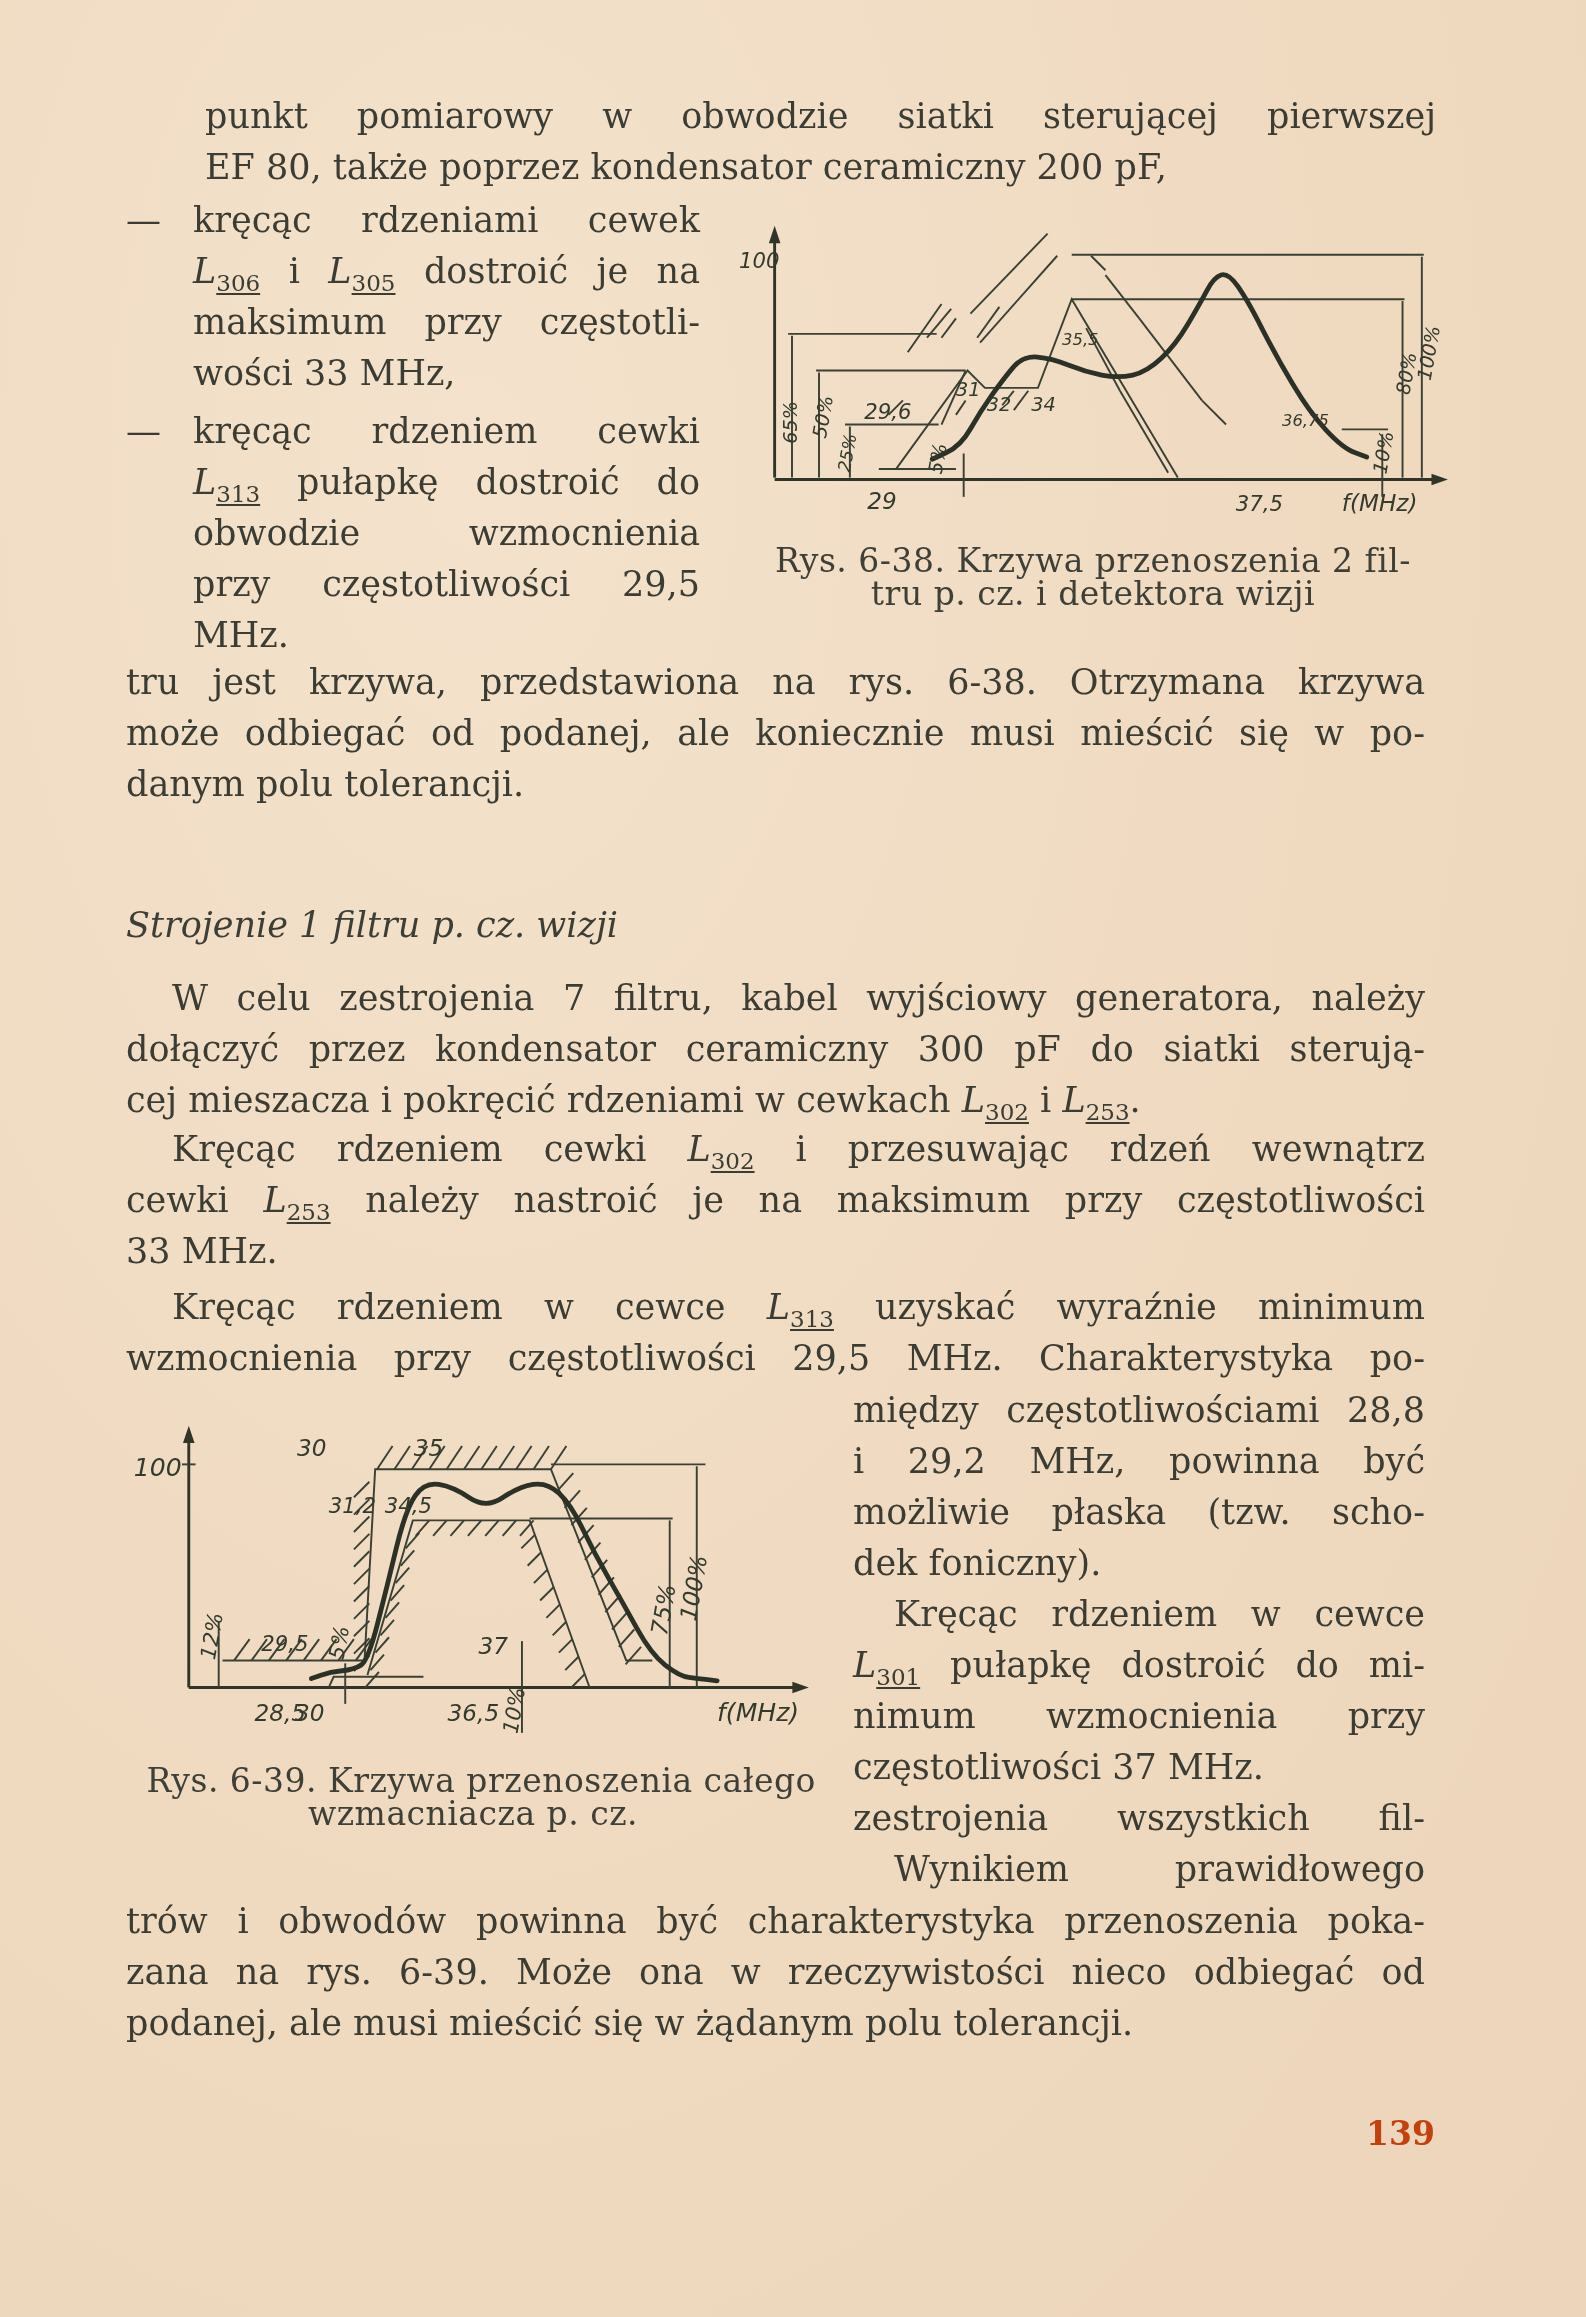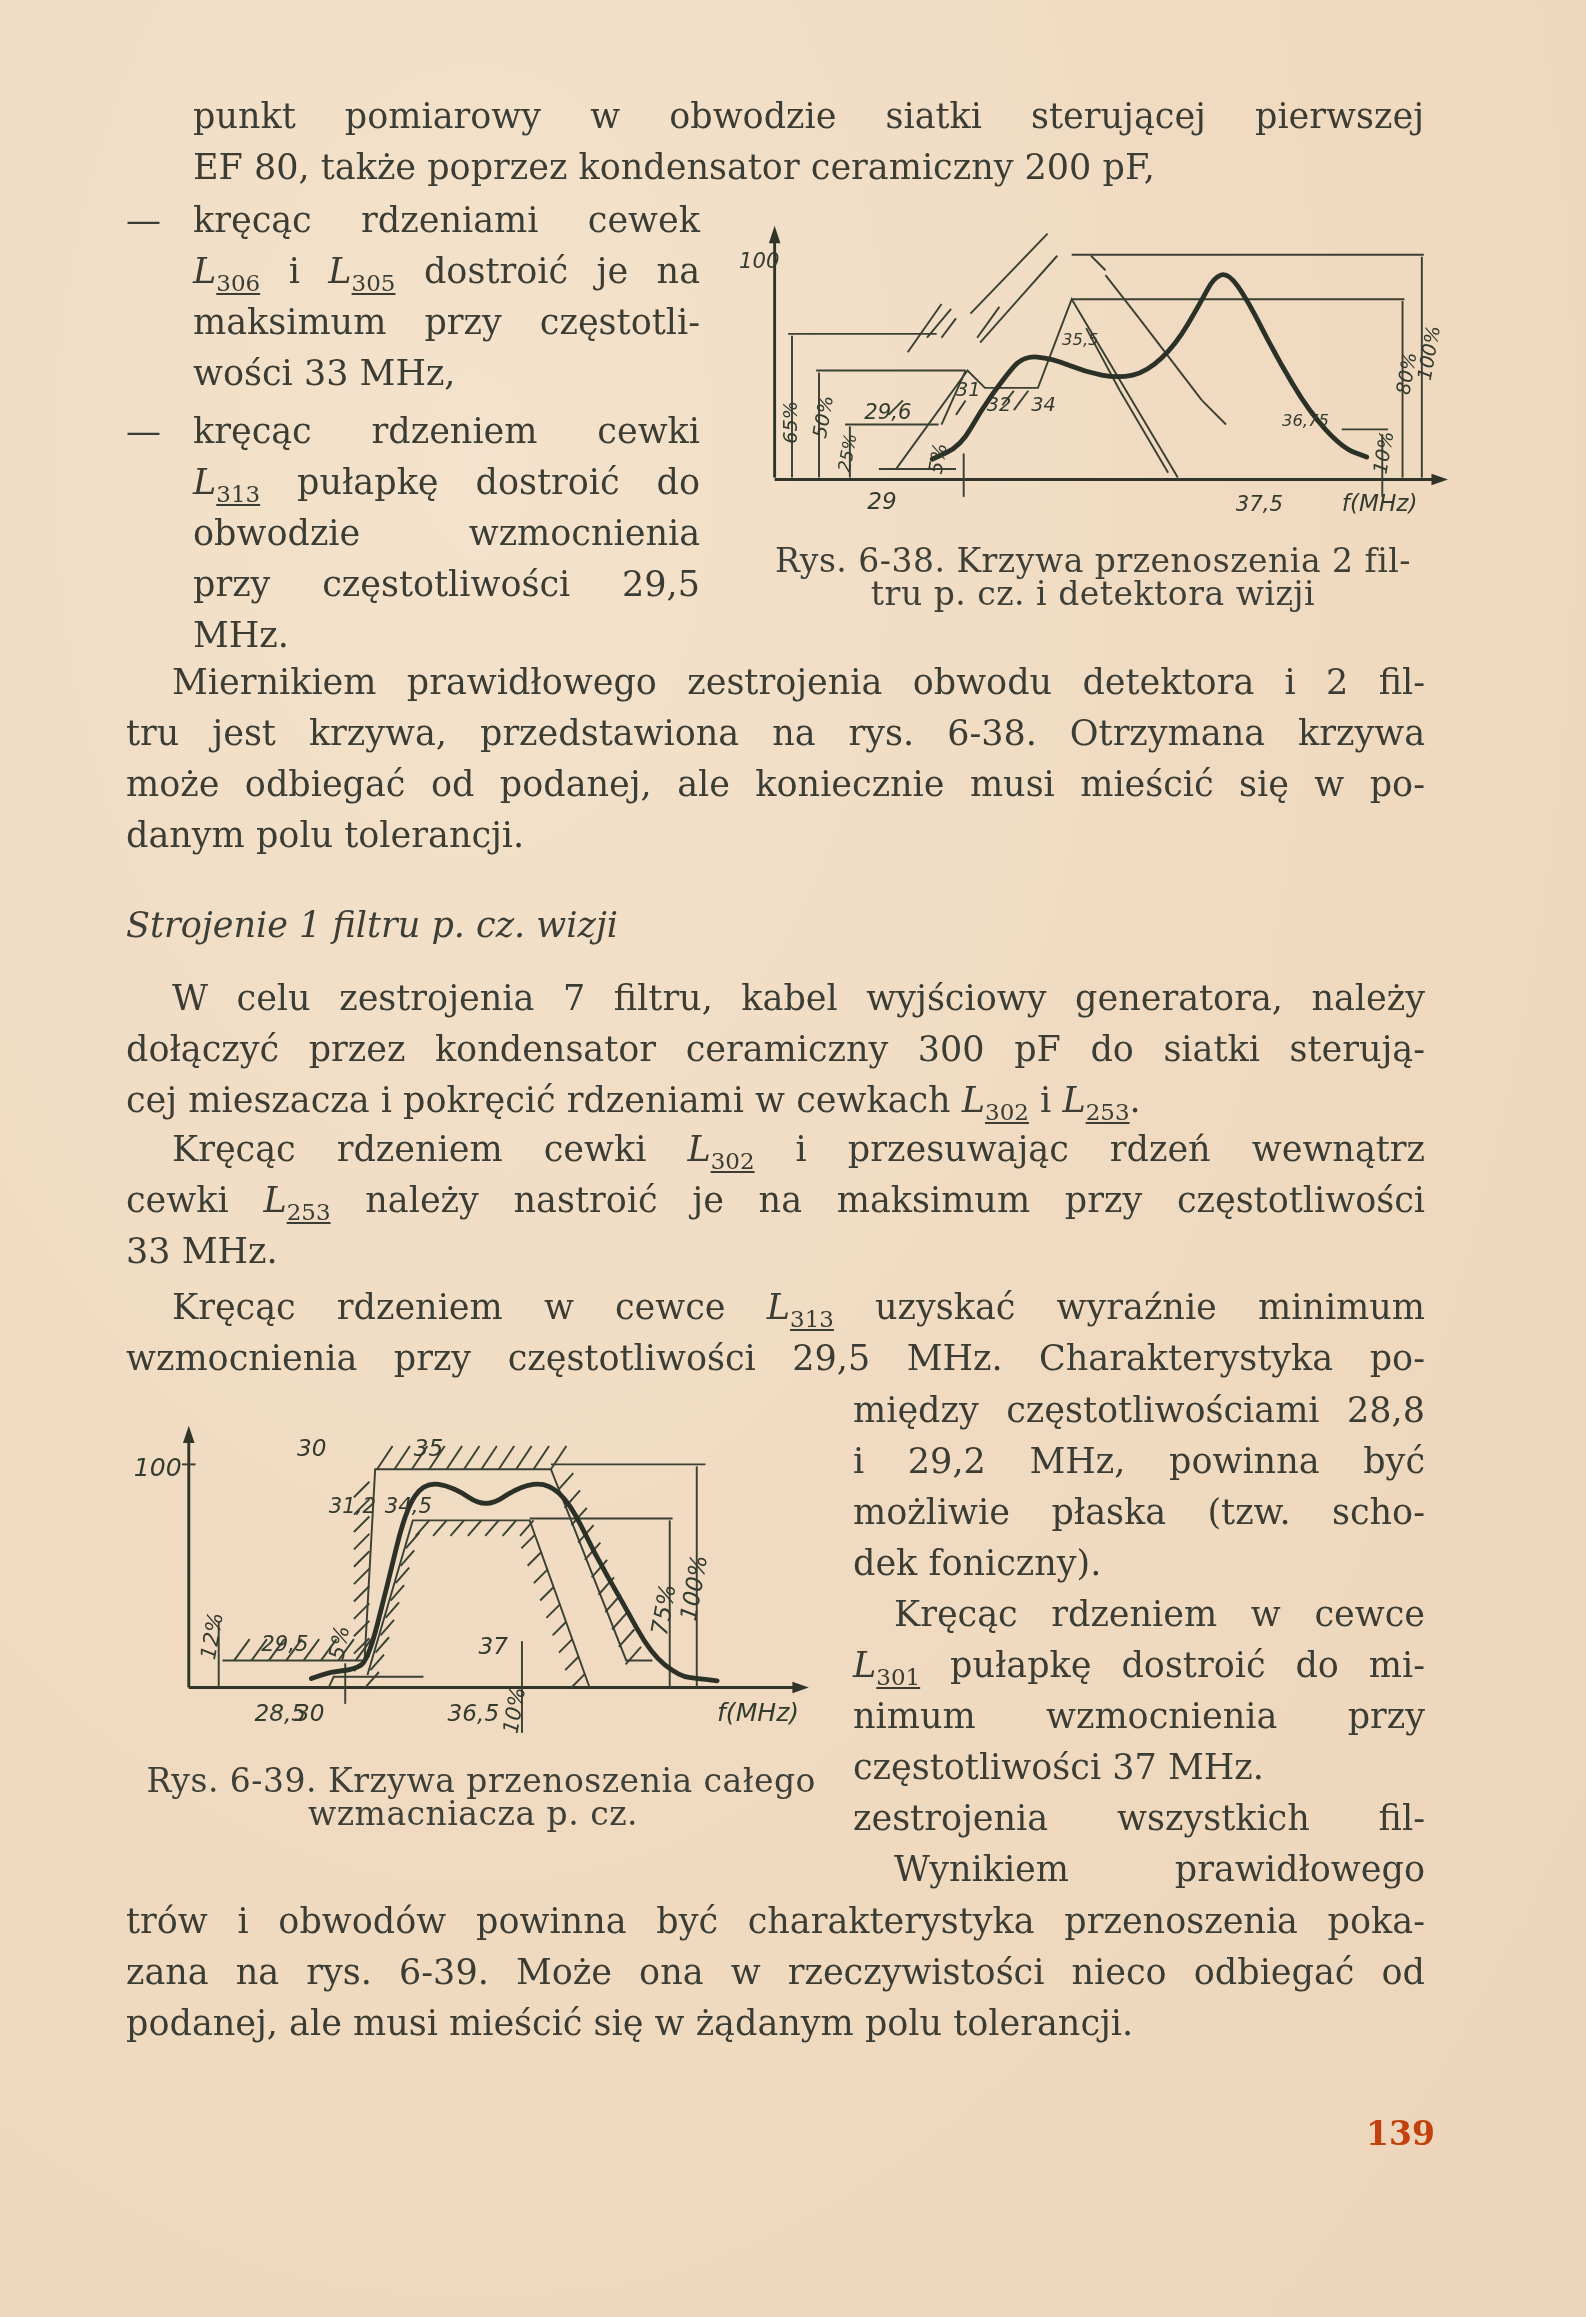--- a/index.html
+++ b/index.html
@@ -21,21 +21,21 @@
   .pagenum { position: absolute; font-size: 33px; font-weight: bold; color: #c2410c; }
   svg text { font-family: "DejaVu Sans", "Liberation Sans", sans-serif; font-style: italic; fill: #333a2e; }
   .ax { stroke: #2f3529; stroke-width: 3; fill: none; }
   .thin { stroke: #3a4034; stroke-width: 2; fill: none; }
   .curve { stroke: #2c3127; stroke-width: 5; fill: none; stroke-linecap: round; }
   .hatch { stroke: #3a4034; stroke-width: 2; }
 </style>
 </head>
 <body>
 
-<div class="t" style="left:193px; top:91px; width:1231px;">
+<div class="t" style="left:205px; top:91px; width:1231px;">
   <span class="jl">punkt pomiarowy w obwodzie siatki sterującej pierwszej</span>
   <span class="line">EF 80, także poprzez kondensator ceramiczny 200 pF,</span>
 </div>
 
 <span class="dash" style="top:195px;">—</span>
 <div class="t" style="left:193px; top:195px; width:507px;">
   <span class="jl">kręcąc rdzeniami cewek</span>
   <span class="jl"><span class="L">L</span><sub>306</sub><span> i </span><span class="L">L</span><sub>305</sub><span> dostroić je na</span></span>
   <span class="jl">maksimum przy częstotli-</span>
   <span class="line">wości 33 MHz,</span>
@@ -114,21 +114,20 @@
   <text font-size="20" transform="translate(686,262) rotate(-80)">10%</text>
   <text font-size="20" transform="translate(710,180) rotate(-80)">80%</text>
   <text font-size="20" transform="translate(732,165) rotate(-80)">100%</text>
 </svg>
 <div class="caption" style="left:748px; top:544px; width:690px; text-align:center;">
   <span class="line" style="height:33px;">Rys. 6-38. Krzywa przenoszenia 2 fil-</span>
   <span class="line" style="height:33px;">tru p. cz. i detektora wizji</span>
 </div>
 
 <div class="t" style="left:126px; top:657px; width:1299px;">
-  <span class="jl" style="padding-left:46px;">Miernikiem prawidłowego zestrojenia obwodu detektora i 2 fil-</span>
   <span class="jl">tru jest krzywa, przedstawiona na rys. 6-38. Otrzymana krzywa</span>
   <span class="jl">może odbiegać od podanej, ale koniecznie musi mieścić się w po-</span>
   <span class="line">danym polu tolerancji.</span>
 </div>
 
 <div class="heading" style="left:126px; top:901px;">Strojenie 1 filtru p. cz. wizji</div>
 
 <div class="t" style="left:126px; top:973px; width:1299px;">
   <span class="jl" style="padding-left:46px;">W celu zestrojenia 7 filtru, kabel wyjściowy generatora, należy</span>
   <span class="jl">dołączyć przez kondensator ceramiczny 300 pF do siatki sterują-</span>

